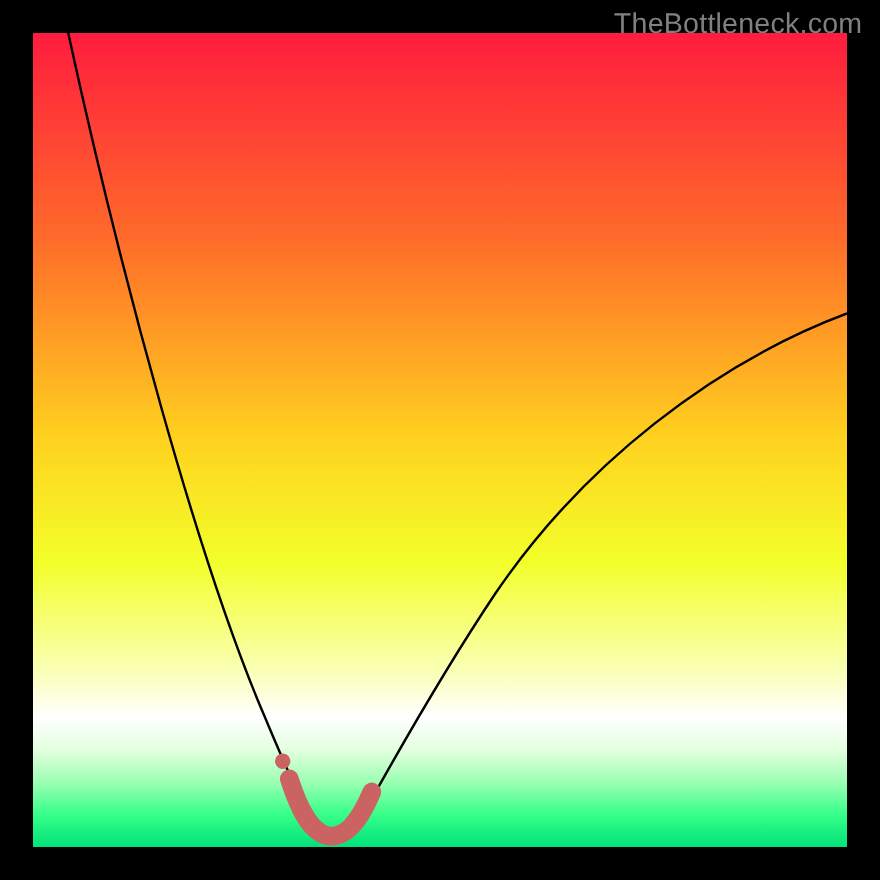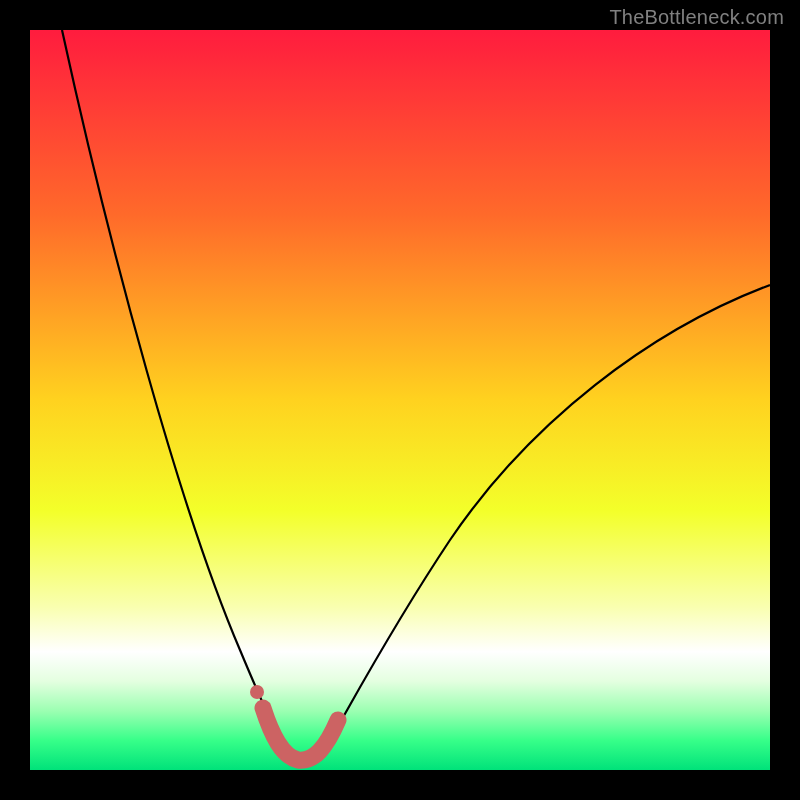--- a/index.html
+++ b/index.html
@@ -37,21 +37,21 @@
       #9cffb2 92%,
       #37ff89 96%,
       #00e27a 100%
     );
   }
   .watermark {
     position: absolute;
     top: 6px;
     right: 16px;
     color: #808080;
-    font-size: 20px;
+    font-size: 26px;
     font-weight: 500;
     letter-spacing: 0.2px;
     user-select: none;
   }
   svg.curve {
     position: absolute;
     top: 0;
     left: 0;
     width: 740px;
     height: 740px;

